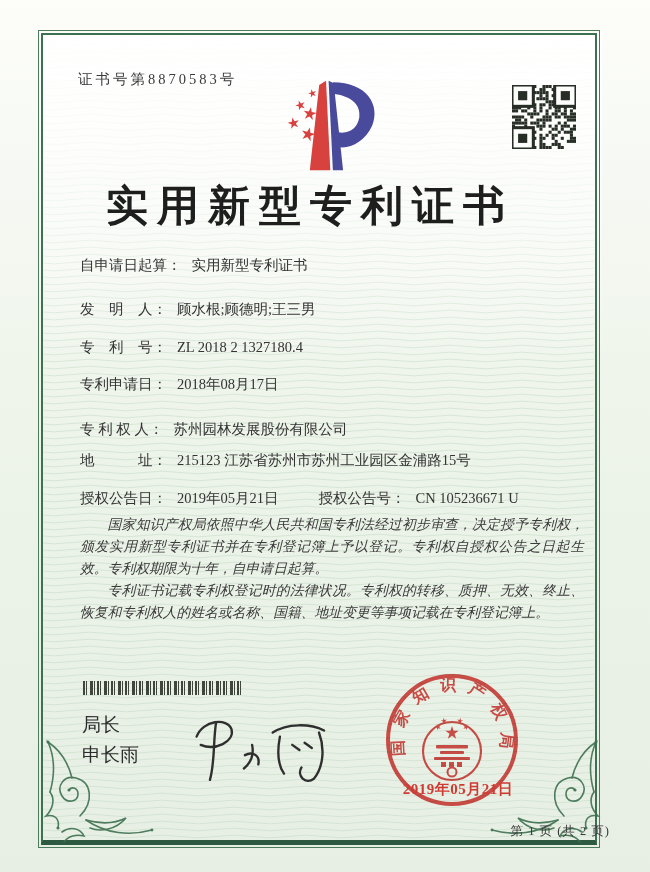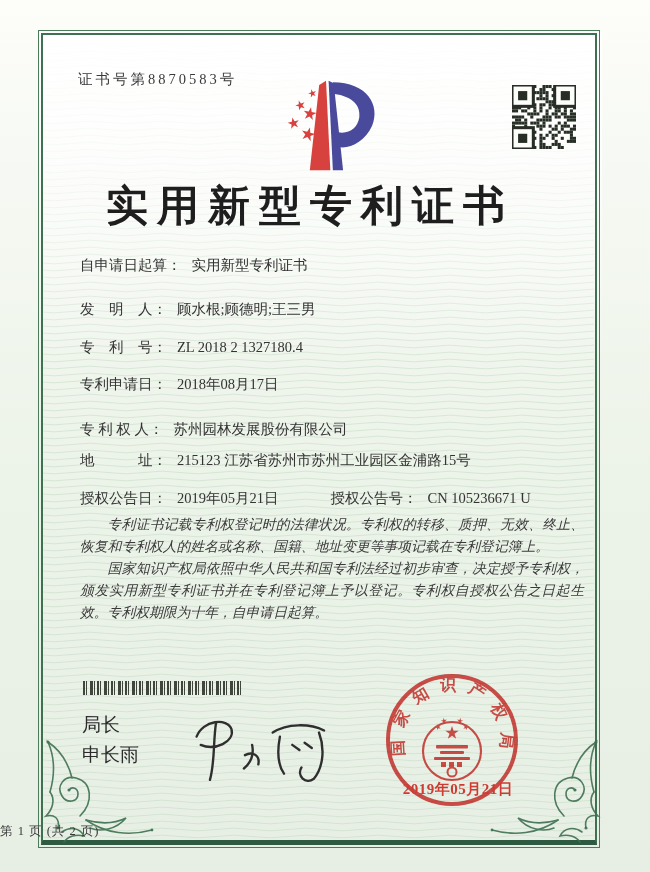--- a/index.html
+++ b/index.html
@@ -36,21 +36,21 @@
   .qr{position:absolute;left:512px;top:85px;}
   .title{
     position:absolute;left:0;right:30px;top:178px;text-align:center;
     font-size:42px;font-weight:bold;letter-spacing:9px;color:#1e1e1e;
   }
   .field-row{position:absolute;left:80px;font-size:14.5px;white-space:nowrap;color:#333;}
   .field-label{display:inline-block;}
   .field-value{margin-left:10px;}
   .row-0{top:256px}.row-1{top:300px}.row-2{top:338px}.row-3{top:375px}
   .row-4{top:420px}.row-5{top:451px}.row-6{top:489px}
-  .grant-no-pair{margin-left:52px;}
+  .grant-no-pair{margin-left:40px;}
   .paragraphs{
     position:absolute;left:80px;right:66px;top:514px;
     font-size:13.8px;line-height:22px;color:#3a3a3a;
     font-style:italic;
   }
   .paragraphs p{margin:0;text-indent:2em;text-align:justify;}
   .barcode{
     position:absolute;left:83px;top:681px;width:158px;height:14px;
     background:repeating-linear-gradient(90deg,
       #23281f 0 2px,transparent 2px 3px,
@@ -67,21 +67,21 @@
   .signature{position:absolute;left:188px;top:714px;}
   .seal{
     position:absolute;left:383px;top:671px;width:138px;height:138px;
     opacity:.92;mix-blend-mode:multiply;
   }
   .seal-date{
     position:absolute;left:388px;top:780px;width:140px;text-align:center;
     font-size:15px;color:#cf3b33;letter-spacing:.5px;font-weight:bold;
   }
   .page-footer{
-    position:absolute;left:0;right:40px;top:823px;text-align:left;
+    position:absolute;left:0;right:40px;top:823px;text-align:right;
     font-size:12.5px;color:#3a3a3a;letter-spacing:1px;
   }
   .ornament{position:absolute;}
   .ornament.left{left:42px;top:738px;}
   .ornament.right{right:48px;top:738px;transform:scaleX(-1);}
 </style>
 </head>
 <body>
 
 <div class="paper"></div>
@@ -335,22 +335,22 @@
   <span class="field-label">专 利 权 人：</span><span class="field-value">苏州园林发展股份有限公司</span>
 </div>
 <div class="field-row row-5">
   <span class="field-label">地　　　址：</span><span class="field-value">215123 江苏省苏州市苏州工业园区金浦路15号</span>
 </div>
 <div class="field-row row-6">
   <span>授权公告日：</span><span class="field-value">2019年05月21日</span><span class="grant-no-pair">授权公告号：</span><span class="field-value">CN 105236671 U</span>
 </div>
 
 <div class="paragraphs">
+  <p>国家知识产权局依照中华人民共和国专利法经过初步审查，决定授予专利权，颁发实用新型专利证书并在专利登记簿上予以登记。专利权自授权公告之日起生效。专利权期限为十年，自申请日起算。</p>
   <p>专利证书记载专利权登记时的法律状况。专利权的转移、质押、无效、终止、恢复和专利权人的姓名或名称、国籍、地址变更等事项记载在专利登记簿上。</p>
-  <p>国家知识产权局依照中华人民共和国专利法经过初步审查，决定授予专利权，颁发实用新型专利证书并在专利登记簿上予以登记。专利权自授权公告之日起生效。专利权期限为十年，自申请日起算。</p>
 </div>
 
 <div class="barcode"></div>
 
 <div class="signer">
   <div>局长</div>
   <div>申长雨</div>
 </div>
 
 <svg class="signature" width="155" height="72" viewBox="0 0 150 70">

